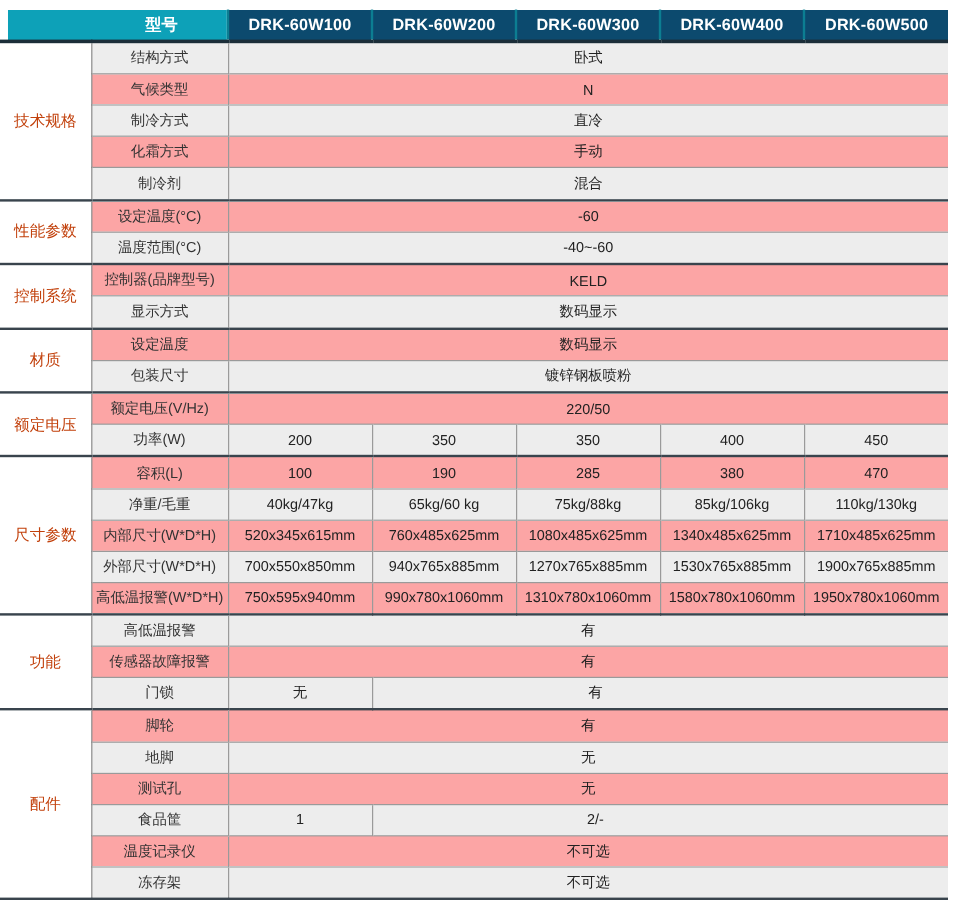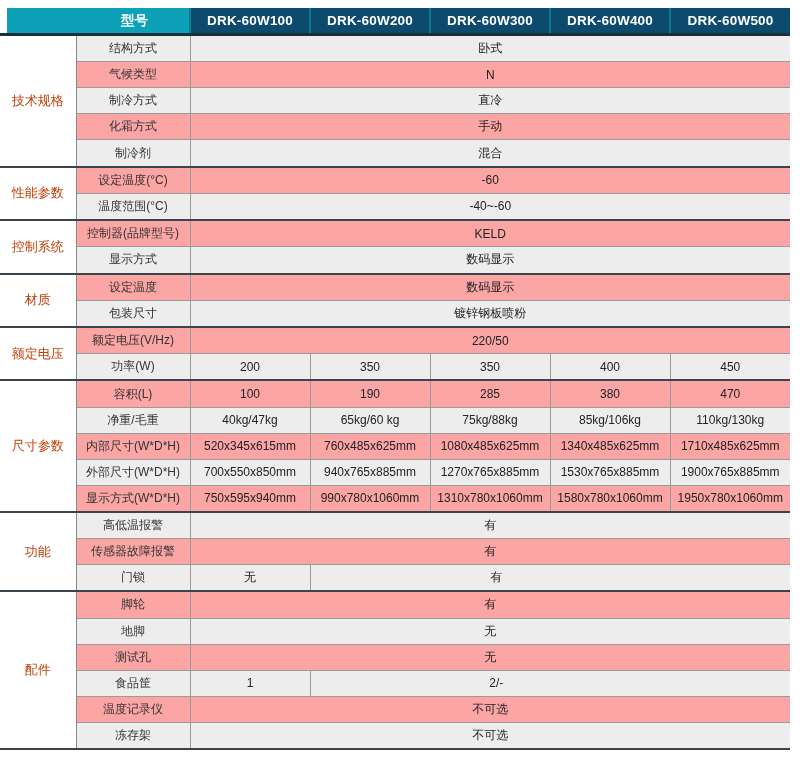--- a/index.html
+++ b/index.html
@@ -160,21 +160,21 @@
         </tr>
         <tr class="gray">
           <td class="label-cell">外部尺寸(W*D*H)</td>
           <td class="val-cell">700x550x850mm</td>
           <td class="val-cell colb">940x765x885mm</td>
           <td class="val-cell colb">1270x765x885mm</td>
           <td class="val-cell colb">1530x765x885mm</td>
           <td class="val-cell colb">1900x765x885mm</td>
         </tr>
         <tr class="white">
-          <td class="label-cell">显示方式(W*D*H)</td>
+          <td class="label-cell">高低温报警(W*D*H)</td>
           <td class="val-cell">750x595x940mm</td>
           <td class="val-cell colb">990x780x1060mm</td>
           <td class="val-cell colb">1310x780x1060mm</td>
           <td class="val-cell colb">1580x780x1060mm</td>
           <td class="val-cell colb">1950x780x1060mm</td>
         </tr>
         <tr class="gray grp-start">
           <td class="group-cell" rowspan="3">功能</td>
           <td class="label-cell">高低温报警</td>
           <td class="val-cell" colspan="5">有</td>

